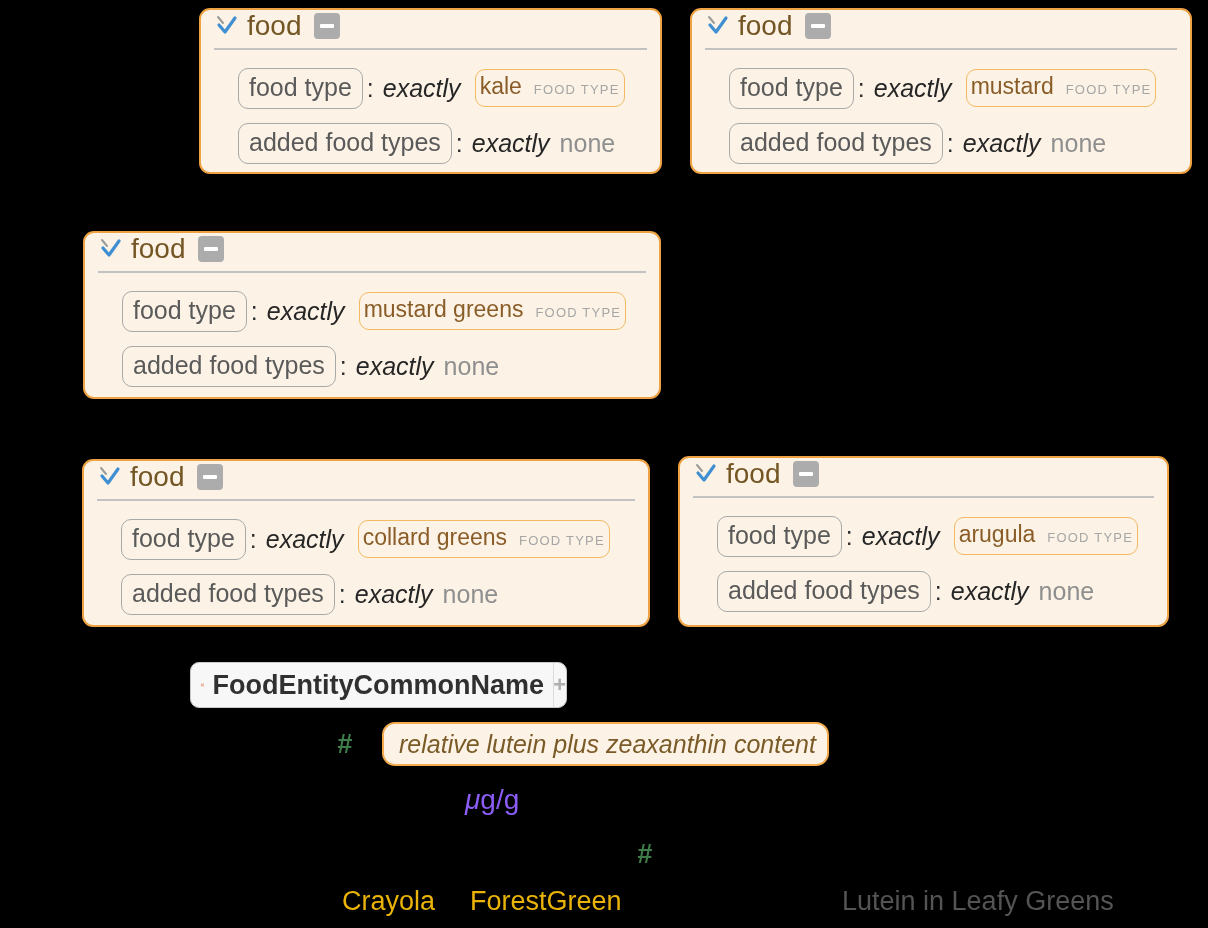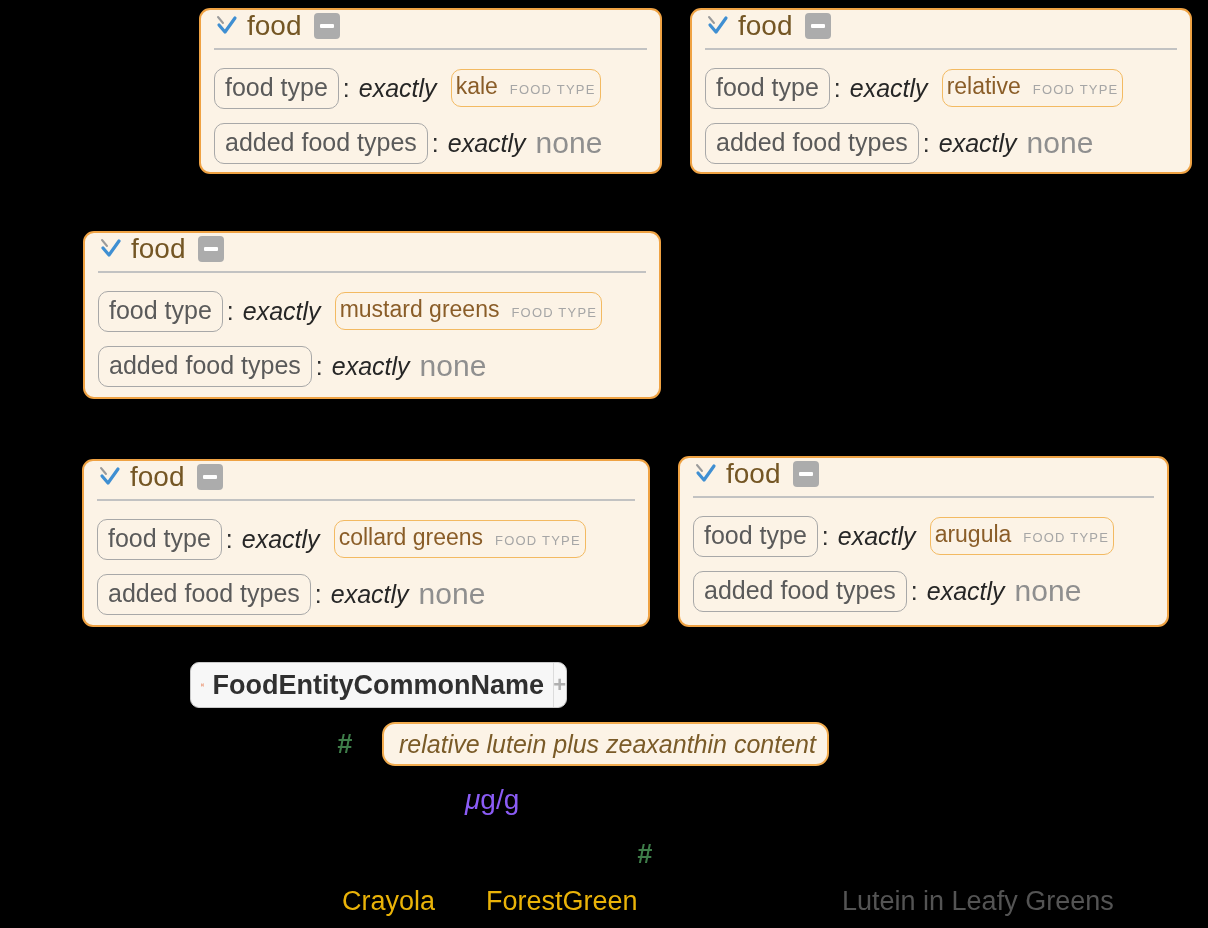--- a/index.html
+++ b/index.html
@@ -12,31 +12,31 @@
     border:2.5px solid #EFA243;border-radius:11px;
     box-shadow:0 1px 2px rgba(0,0,0,.45);}
   .fb-header{display:flex;align-items:center;margin:1px 14px 0 13px;height:30px;white-space:nowrap;}
   .arrow-icon{flex:0 0 auto;margin-right:8px;}
   .fb-title{color:#745624;font-size:28px;line-height:30px;}
   .fb-minus{width:26px;height:26px;background:#ACACAC;border:none;border-radius:4px;
     margin-left:12px;display:inline-flex;align-items:center;justify-content:center;
     padding:0;cursor:pointer;}
   .fb-minus .bar{width:14px;height:3.5px;background:#FFF;border-radius:1px;display:block;}
   .fb-divider{height:1.5px;background:#C2C2C2;margin:7px 13px 0 13px;}
-  .fb-body{padding:18px 13px 12px 13px;display:flex;flex-direction:column;gap:14px;}
+  .fb-body{padding:18px 13px 12px 13px;display:flex;flex-direction:column;gap:14px;margin-left:24px;}
   .fb-row{display:flex;align-items:center;white-space:nowrap;}
   .chip{border:1.5px solid #A8A8A8;border-radius:10px;padding:2px 10px 5px;
     color:#5A5A5A;font-size:25px;line-height:32px;background:transparent;cursor:pointer;}
   .colon{color:#2E2E2E;font-size:25px;margin:0 0 0 4px;}
   .exactly{font-style:italic;color:#262626;font-size:25px;margin-left:9px;}
   .entity-chip{border:1.5px solid #F3BA62;border-radius:10px;padding:3px 4px 6px;
     margin-left:14px;display:inline-flex;align-items:baseline;gap:12px;cursor:pointer;}
   .entity-name{color:#8A5D28;font-size:23px;}
   .entity-kind{color:#A6A6A6;font-size:13px;letter-spacing:1.2px;}
-  .none{color:#8F8F8F;font-size:30px;margin-left:10px;}
+  .none{color:#8F8F8F;font-size:25px;margin-left:10px;}
 
   
   .res-pill{position:absolute;box-sizing:border-box;display:flex;align-items:center;
     background:#F7F7F7;border:1px solid #C9C9C9;border-radius:9px;
     box-shadow:0 1px 2px rgba(0,0,0,.4);padding-left:10px;cursor:pointer;}
   .res-label{font-weight:700;color:#303030;font-size:27px;margin-left:8px;white-space:nowrap;}
   .res-sep{width:1px;align-self:stretch;background:#DCDCDC;margin-left:9px;}
   .res-plus{flex:1;border:none;background:transparent;color:#AFAFAF;font-size:22px;
     font-weight:700;padding:0;cursor:pointer;font-family:inherit;line-height:1;}
   .slot{position:absolute;color:#3E7D49;font-size:27px;line-height:30px;
@@ -97,21 +97,21 @@
           <span class="bar"></span>
         </button>
     </div>
     <div class="fb-divider"></div>
     <div class="fb-body">
       <div class="fb-row">
         <span class="chip">food type</span>
         <span class="colon">:</span>
         <span class="exactly">exactly</span>
         <span class="entity-chip">
-          <span class="entity-name">relative</span>
+          <span class="entity-name">mustard</span>
           <span class="entity-kind">FOOD TYPE</span>
         </span>
       </div>
       <div class="fb-row">
         <span class="chip">added food types</span>
         <span class="colon">:</span>
         <span class="exactly">exactly</span>
         <span class="none">none</span>
       </div>
     </div>
@@ -225,16 +225,16 @@
 
   <div class="prop-pill" style="left:382px;top:722px;width:447px;height:44px">
     <span class="prop-text">relative lutein plus zeaxanthin content</span>
   </div>
 
   <span class="unit" style="left:465px;top:784px"><span class="mu">μ</span><span>g/g</span></span>
 
   <span class="slot" style="left:637px;top:839px">#</span>
 
   <span class="code-string" style="left:342px;top:885px">Crayola</span>
-  <span class="code-string" style="left:486px;top:885px">ForestGreen</span>
+  <span class="code-string" style="left:470px;top:885px">ForestGreen</span>
   <span class="code-string plot" style="left:842px;top:885px">Lutein in Leafy Greens</span>
 
 </div>
 
 </body></html>

